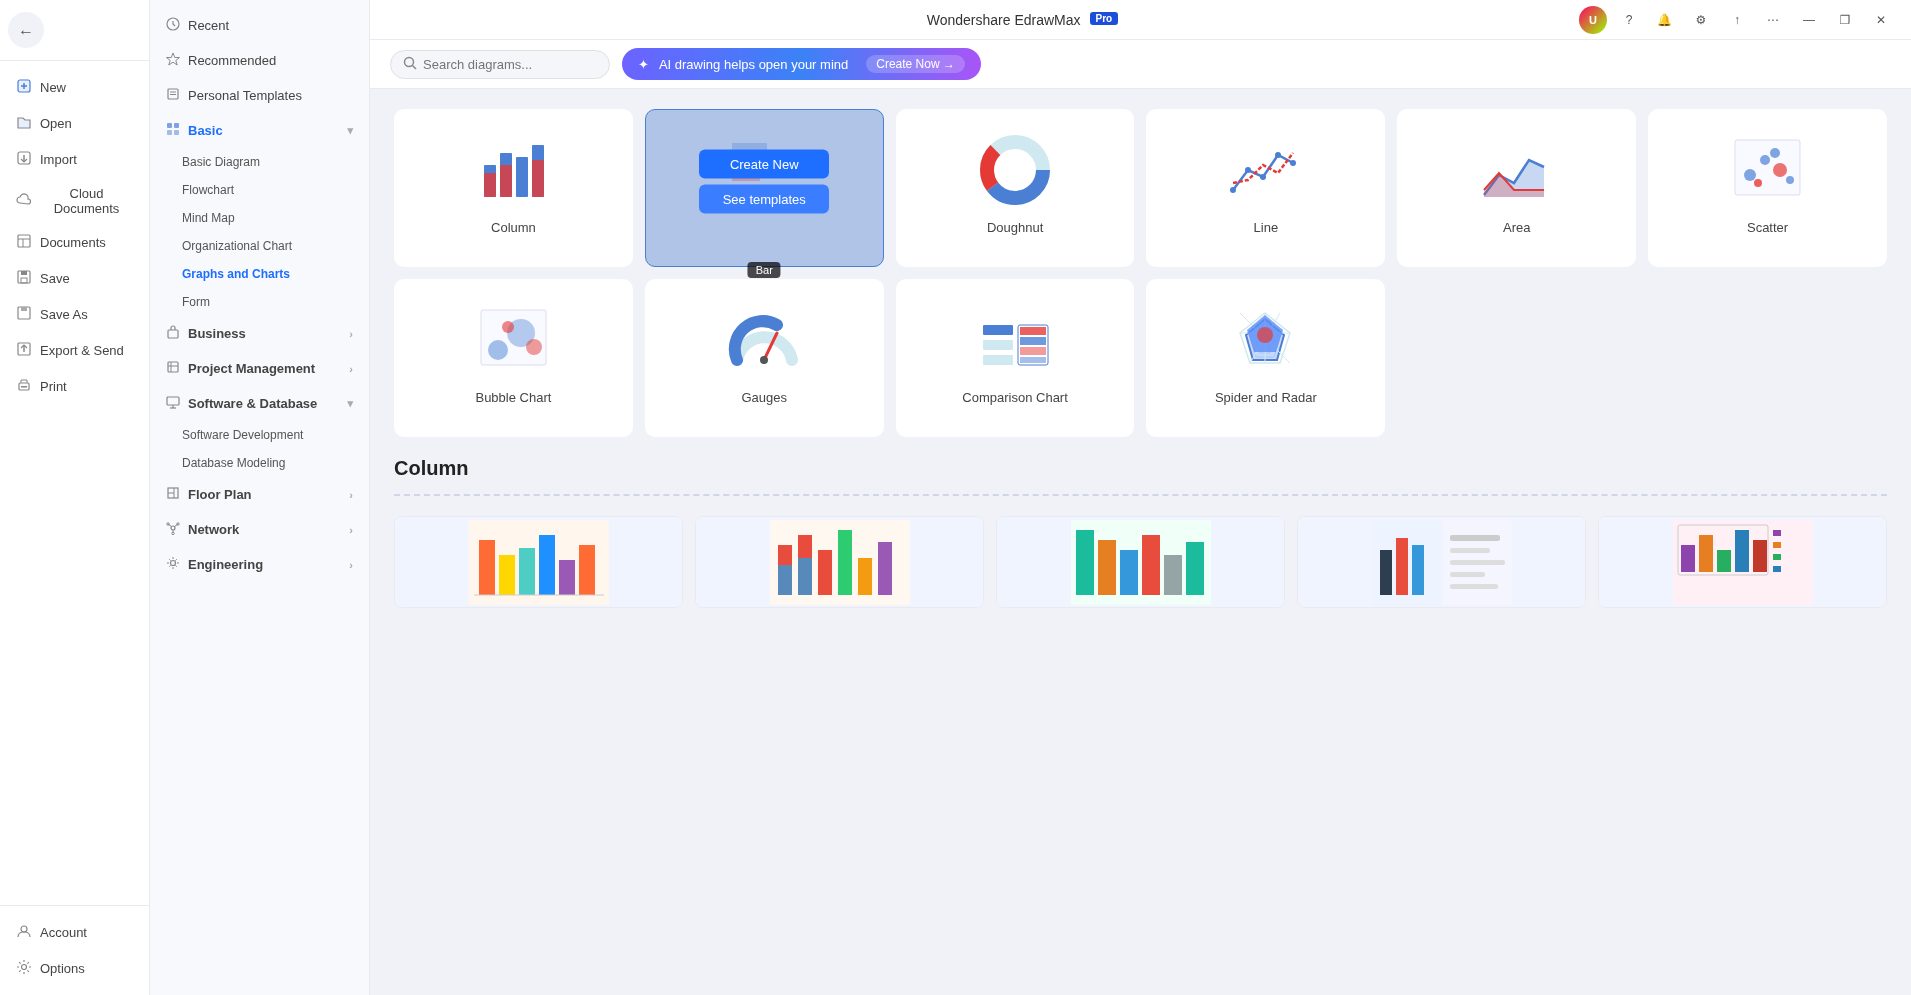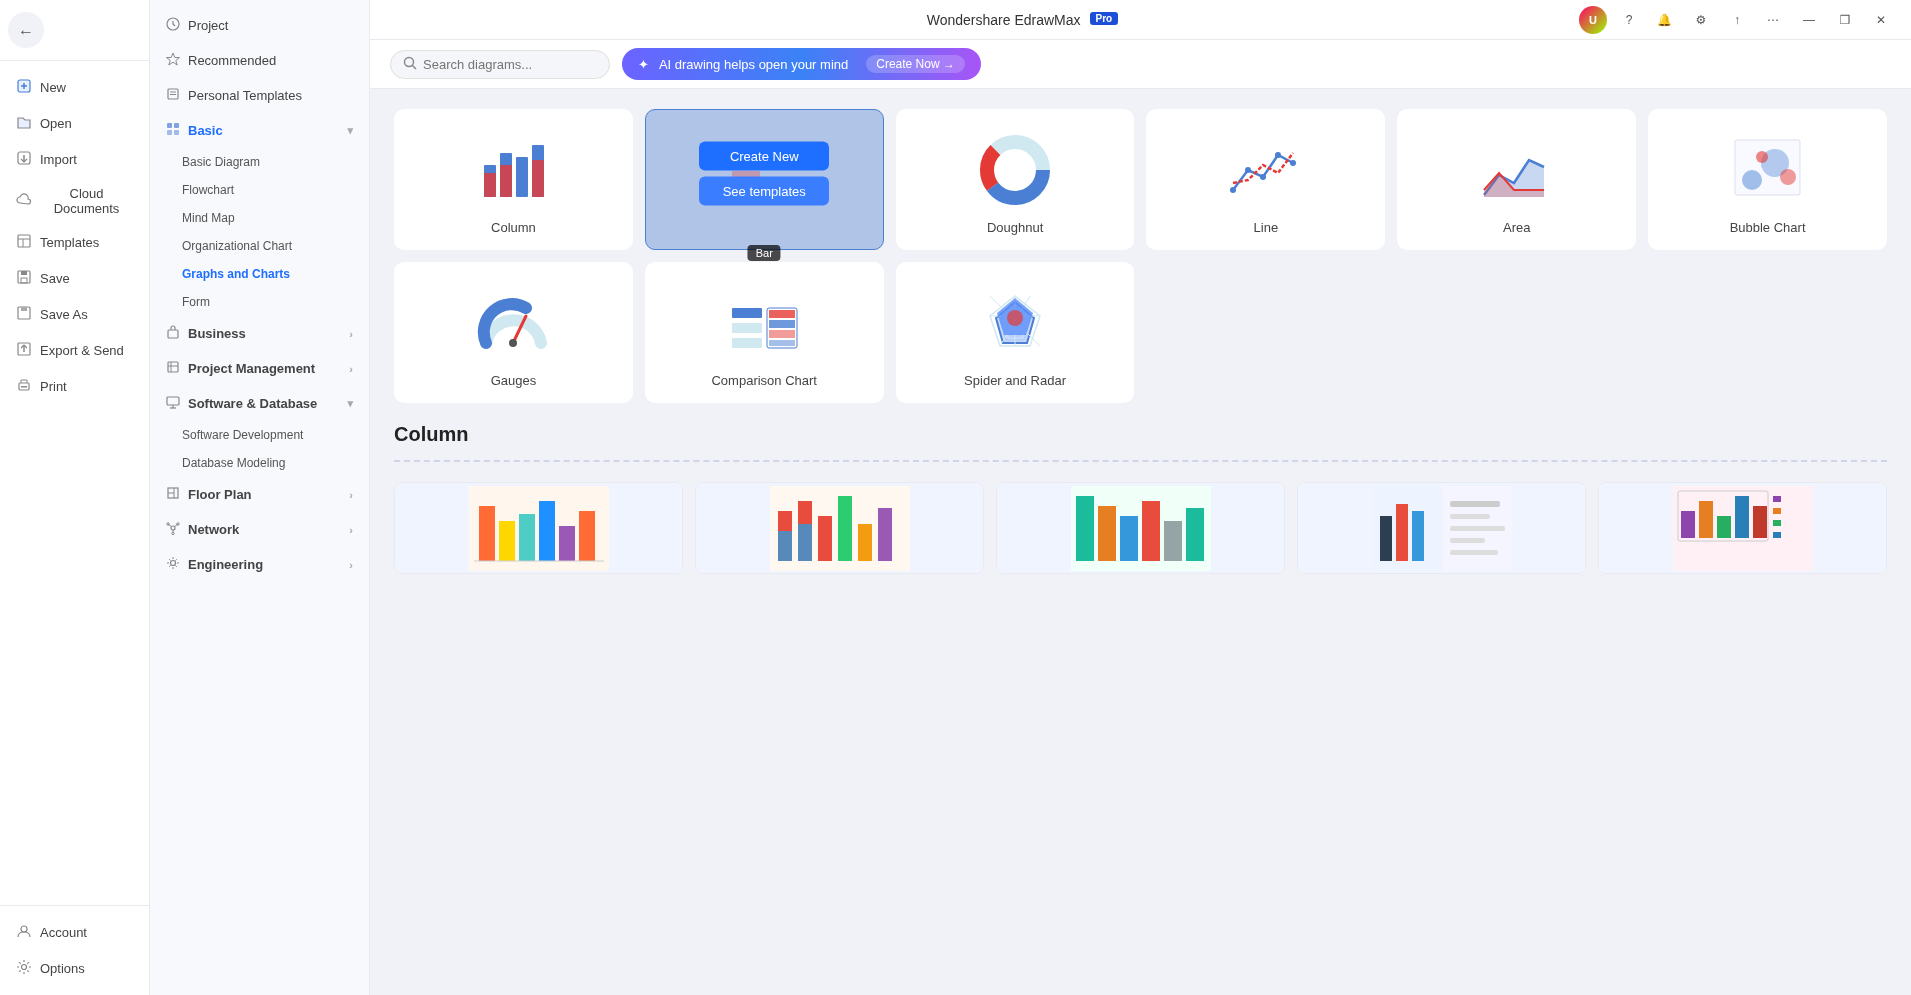--- a/index.html
+++ b/index.html
@@ -162,21 +162,21 @@
     
     .chart-grid {
       display: grid;
       grid-template-columns: repeat(6, 1fr);
       gap: 12px;
       margin-bottom: 20px;
     }
     .chart-card {
       background: #fff;
       border-radius: 10px;
-      padding: 20px 12px 14px;
+      padding: 20px 12px 31px;
       text-align: center;
       cursor: pointer;
       border: 1px solid transparent;
       transition: box-shadow 0.15s;
       position: relative;
     }
     .chart-card.hovered {
       background: #b0c4e8;
       border-color: #4a7fd4;
     }
@@ -308,21 +308,21 @@
       <span>Cloud Documents</span>
     </div>
     <div class="sidebar-item">
       <span class="icon">
         <svg width="16" height="16" viewBox="0 0 16 16">
             <rect x="2" y="2" width="12" height="12" rx="1" fill="none" stroke="#888" stroke-width="1.2"></rect>
             <line x1="2" y1="6" x2="14" y2="6" stroke="#888" stroke-width="1"></line>
             <line x1="7" y1="6" x2="7" y2="14" stroke="#888" stroke-width="1"></line>
           </svg>
       </span>
-      <span>Templates</span>
+      <span>Documents</span>
     </div>
     <div class="sidebar-item">
       <span class="icon">
         <svg width="16" height="16" viewBox="0 0 16 16">
             <rect x="2" y="2" width="12" height="12" rx="1" fill="none" stroke="#888" stroke-width="1.2"></rect>
             <rect x="5" y="2" width="6" height="4" fill="#888"></rect>
             <rect x="5" y="9" width="6" height="5" fill="none" stroke="#888" stroke-width="1"></rect>
           </svg>
       </span>
       <span>Save</span>
@@ -381,21 +381,21 @@
 
 <div class="nav-panel">
   <div class="nav-item">
     <div class="nav-label">
       <span>
         <svg width="14" height="14" viewBox="0 0 14 14">
             <circle cx="7" cy="7" r="6" fill="none" stroke="#888" stroke-width="1.2"></circle>
             <polyline points="7,4 7,7 9,9" fill="none" stroke="#888" stroke-width="1.2"></polyline>
           </svg>
       </span>
-      <span>Project</span>
+      <span>Recent</span>
     </div>
   </div>
   <div class="nav-item">
     <div class="nav-label">
       <span>
         <svg width="14" height="14" viewBox="0 0 14 14">
             <polygon points="7,1 8.8,5.5 13.5,5.5 9.8,8.5 11.2,13 7,10.2 2.8,13 4.2,8.5 0.5,5.5 5.2,5.5" fill="none" stroke="#888" stroke-width="1"></polygon>
           </svg>
       </span>
       <span>Recommended</span>
@@ -640,20 +640,34 @@
           <svg width="75" height="70" viewBox="0 0 75 70">
             <path d="M5 60 L20 40 L35 48 L50 25 L65 32 L65 62 L5 62 Z" fill="#4a7fd4" opacity="0.3"></path>
             <polyline points="5,60 20,40 35,48 50,25 65,32" fill="none" stroke="#4a7fd4" stroke-width="2.5"></polyline>
             <path d="M5 55 L20 38 L35 55 L65 55 L65 62 L5 62 Z" fill="#e53935" opacity="0.25"></path>
             <polyline points="5,55 20,38 35,55 65,55" fill="none" stroke="#e53935" stroke-width="2"></polyline>
           </svg>
         </div>
         <span class="card-label">Area</span>
       </div>
 
+      <div class="chart-card">
+        <div class="card-icon">
+          <svg width="75" height="70" viewBox="0 0 75 70">
+            <rect x="5" y="5" width="65" height="55" rx="2" fill="#f8faff" stroke="#dde" stroke-width="1"></rect>
+            <circle cx="20" cy="40" r="6" fill="#4a7fd4" opacity="0.7"></circle>
+            <circle cx="35" cy="25" r="5" fill="#4a7fd4" opacity="0.7"></circle>
+            <circle cx="28" cy="48" r="4" fill="#e53935" opacity="0.8"></circle>
+            <circle cx="50" cy="35" r="7" fill="#e53935" opacity="0.7"></circle>
+            <circle cx="45" cy="18" r="5" fill="#4a7fd4" opacity="0.7"></circle>
+            <circle cx="60" cy="45" r="4" fill="#4a7fd4" opacity="0.7"></circle>
+          </svg>
+        </div>
+        <span class="card-label">Scatter</span>
+      </div>
 
       <div class="chart-card">
         <div class="card-icon">
           <svg width="75" height="70" viewBox="0 0 75 70">
             <rect x="5" y="5" width="65" height="55" rx="2" fill="#f8faff" stroke="#dde" stroke-width="1"></rect>
             <circle cx="22" cy="45" r="10" fill="#4a7fd4" opacity="0.5"></circle>
             <circle cx="45" cy="28" r="14" fill="#4a7fd4" opacity="0.4"></circle>
             <circle cx="32" cy="22" r="6" fill="#e53935" opacity="0.6"></circle>
             <circle cx="58" cy="42" r="8" fill="#e53935" opacity="0.5"></circle>
           </svg>

